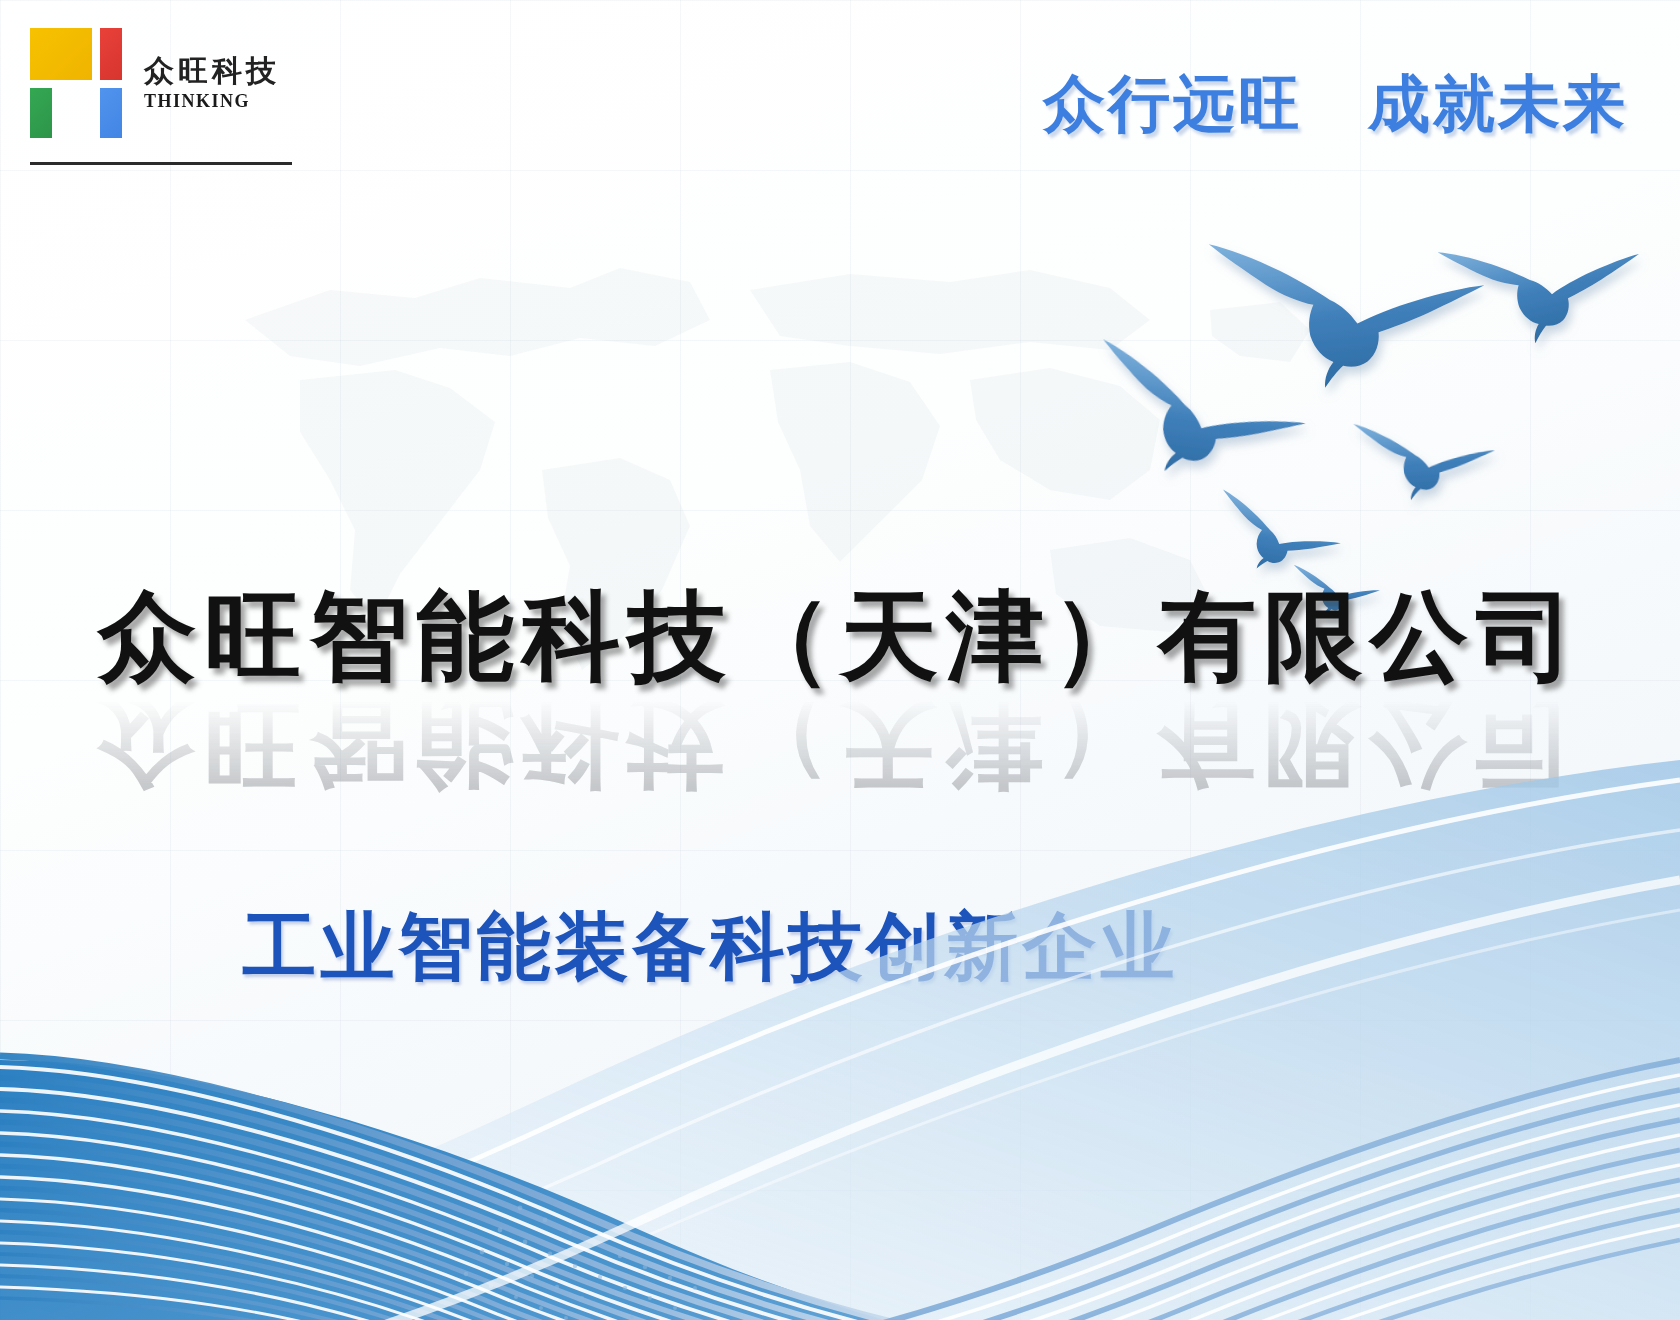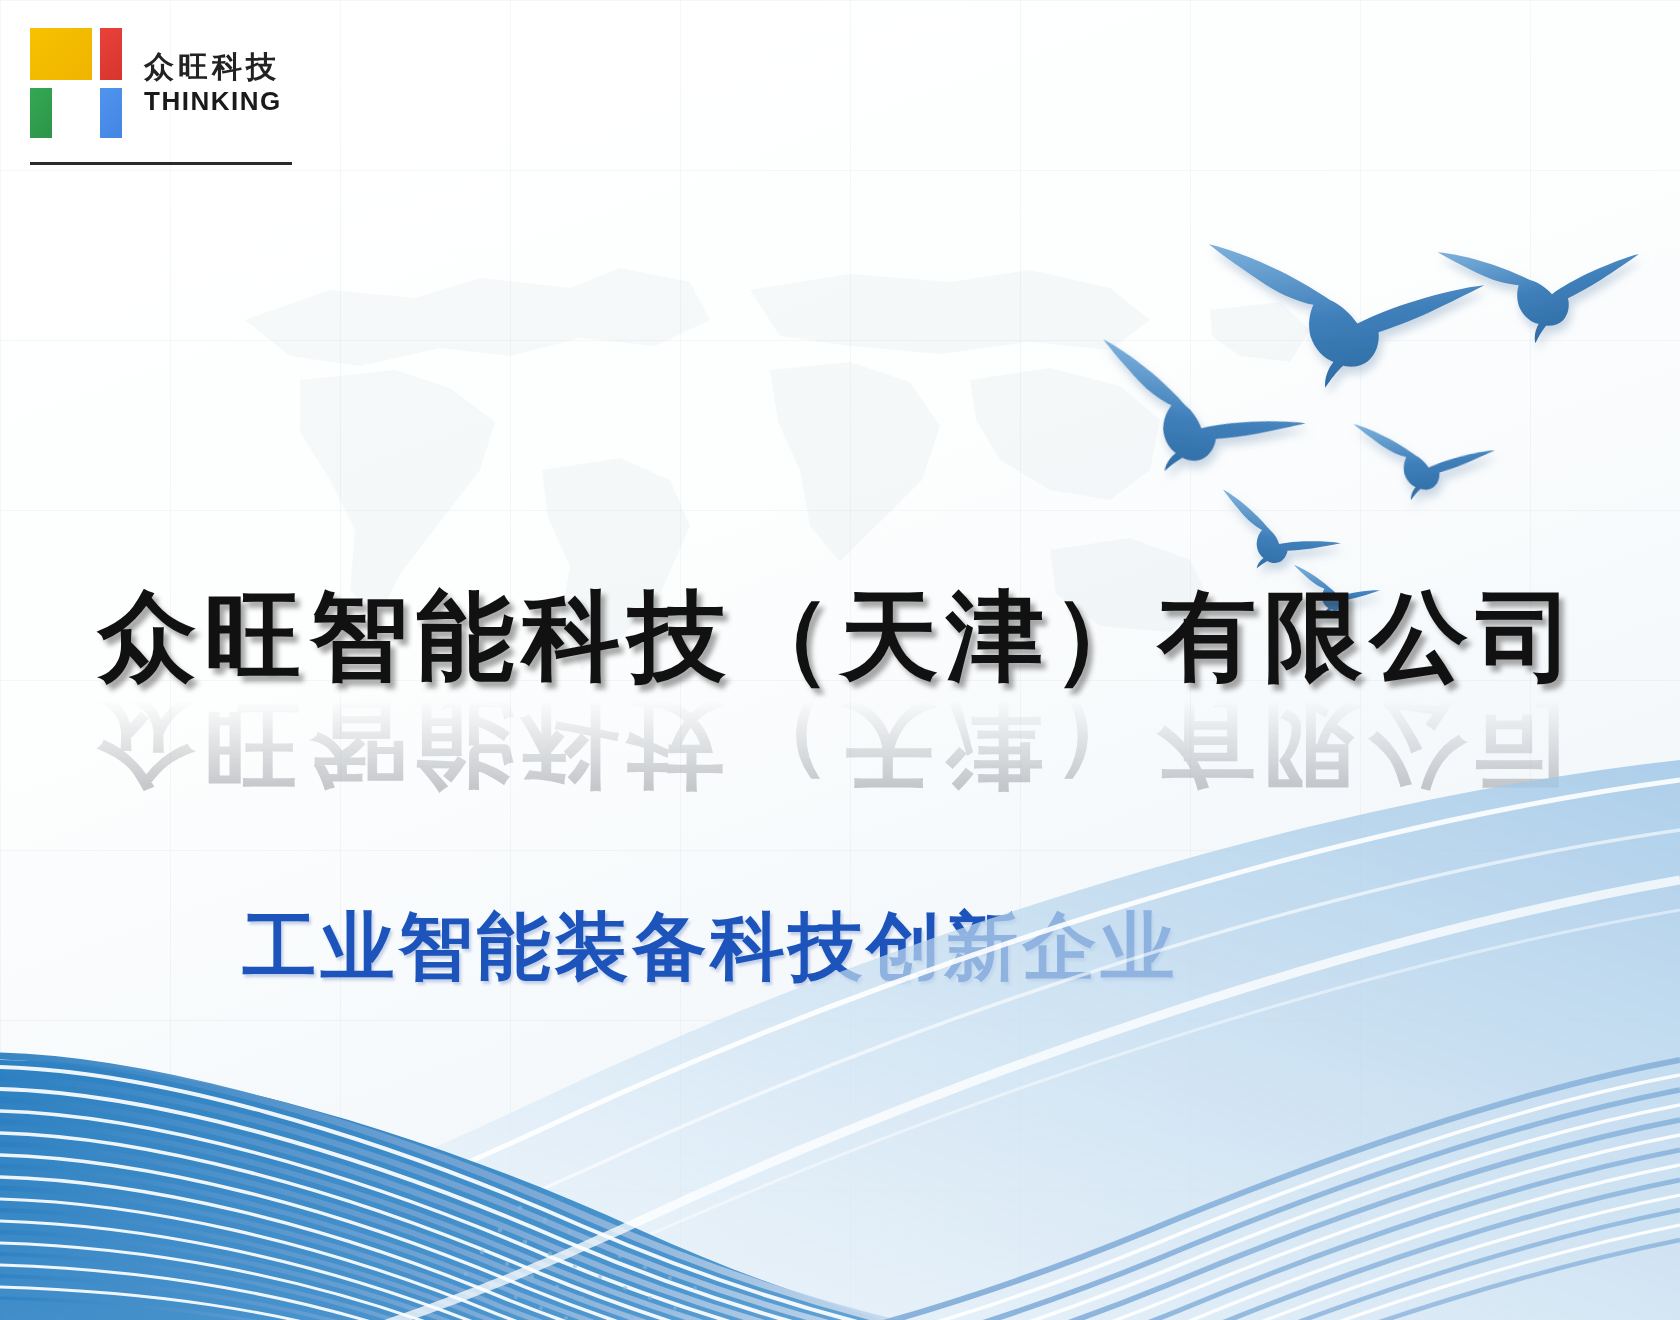--- a/index.html
+++ b/index.html
@@ -49,23 +49,23 @@
   .lm-yellow { background:linear-gradient(135deg,#f7c200,#efb400); }
   .lm-red    { background:linear-gradient(135deg,#e8413a,#d7352e); }
   .lm-green  { background:linear-gradient(135deg,#34a853,#2d9449); width:22px; }
   .lm-blue   { background:linear-gradient(135deg,#5094ee,#4285e4); }
   .logo-text { display:flex; flex-direction:column; gap:6px; }
   .logo-cn {
     font-size:30px; font-weight:700; color:#222;
     letter-spacing:4px; line-height:1;
   }
   .logo-en {
-    font-size:26px; font-weight:800; color:#1a1a1a;
+    font-size:18px; font-weight:800; color:#1a1a1a;
     letter-spacing:1.5px; line-height:1;
-    font-family:Liberation Sans, sans-serif;
+    font-family:Liberation Serif, serif;
   }
   .logo-rule {
     position:absolute; left:30px; top:162px;
     width:262px; height:3px; background:#2b2b2b;
   }
 
   .slogan {
     position:absolute; right:52px; top:62px;
     font-size:62px; font-weight:800;
     color:#3c7fe0;
@@ -140,20 +140,21 @@
       <div class="lm-green"></div>
       <div class="lm-blue"></div>
     </div>
     <div class="logo-text">
       <div class="logo-cn">众旺科技</div>
       <div class="logo-en">THINKING</div>
     </div>
   </div>
   <div class="logo-rule"></div>
 
+  <div class="slogan">众行远旺　成就未来</div>
 
   <svg class="birds" viewBox="0 0 1680 1320">
     <defs>
       <linearGradient id="bg1" x1="0" y1="0" x2="0" y2="1">
         <stop offset="0%" stop-color="#7fb2dd"></stop>
         <stop offset="55%" stop-color="#3f7fba"></stop>
         <stop offset="100%" stop-color="#2e6ca4"></stop>
       </linearGradient>
       <filter id="bsh" x="-40%" y="-40%" width="190%" height="190%">
         <feDropShadow dx="3" dy="7" stdDeviation="5" flood-color="#9fb6cc" flood-opacity=".55"></feDropShadow>

